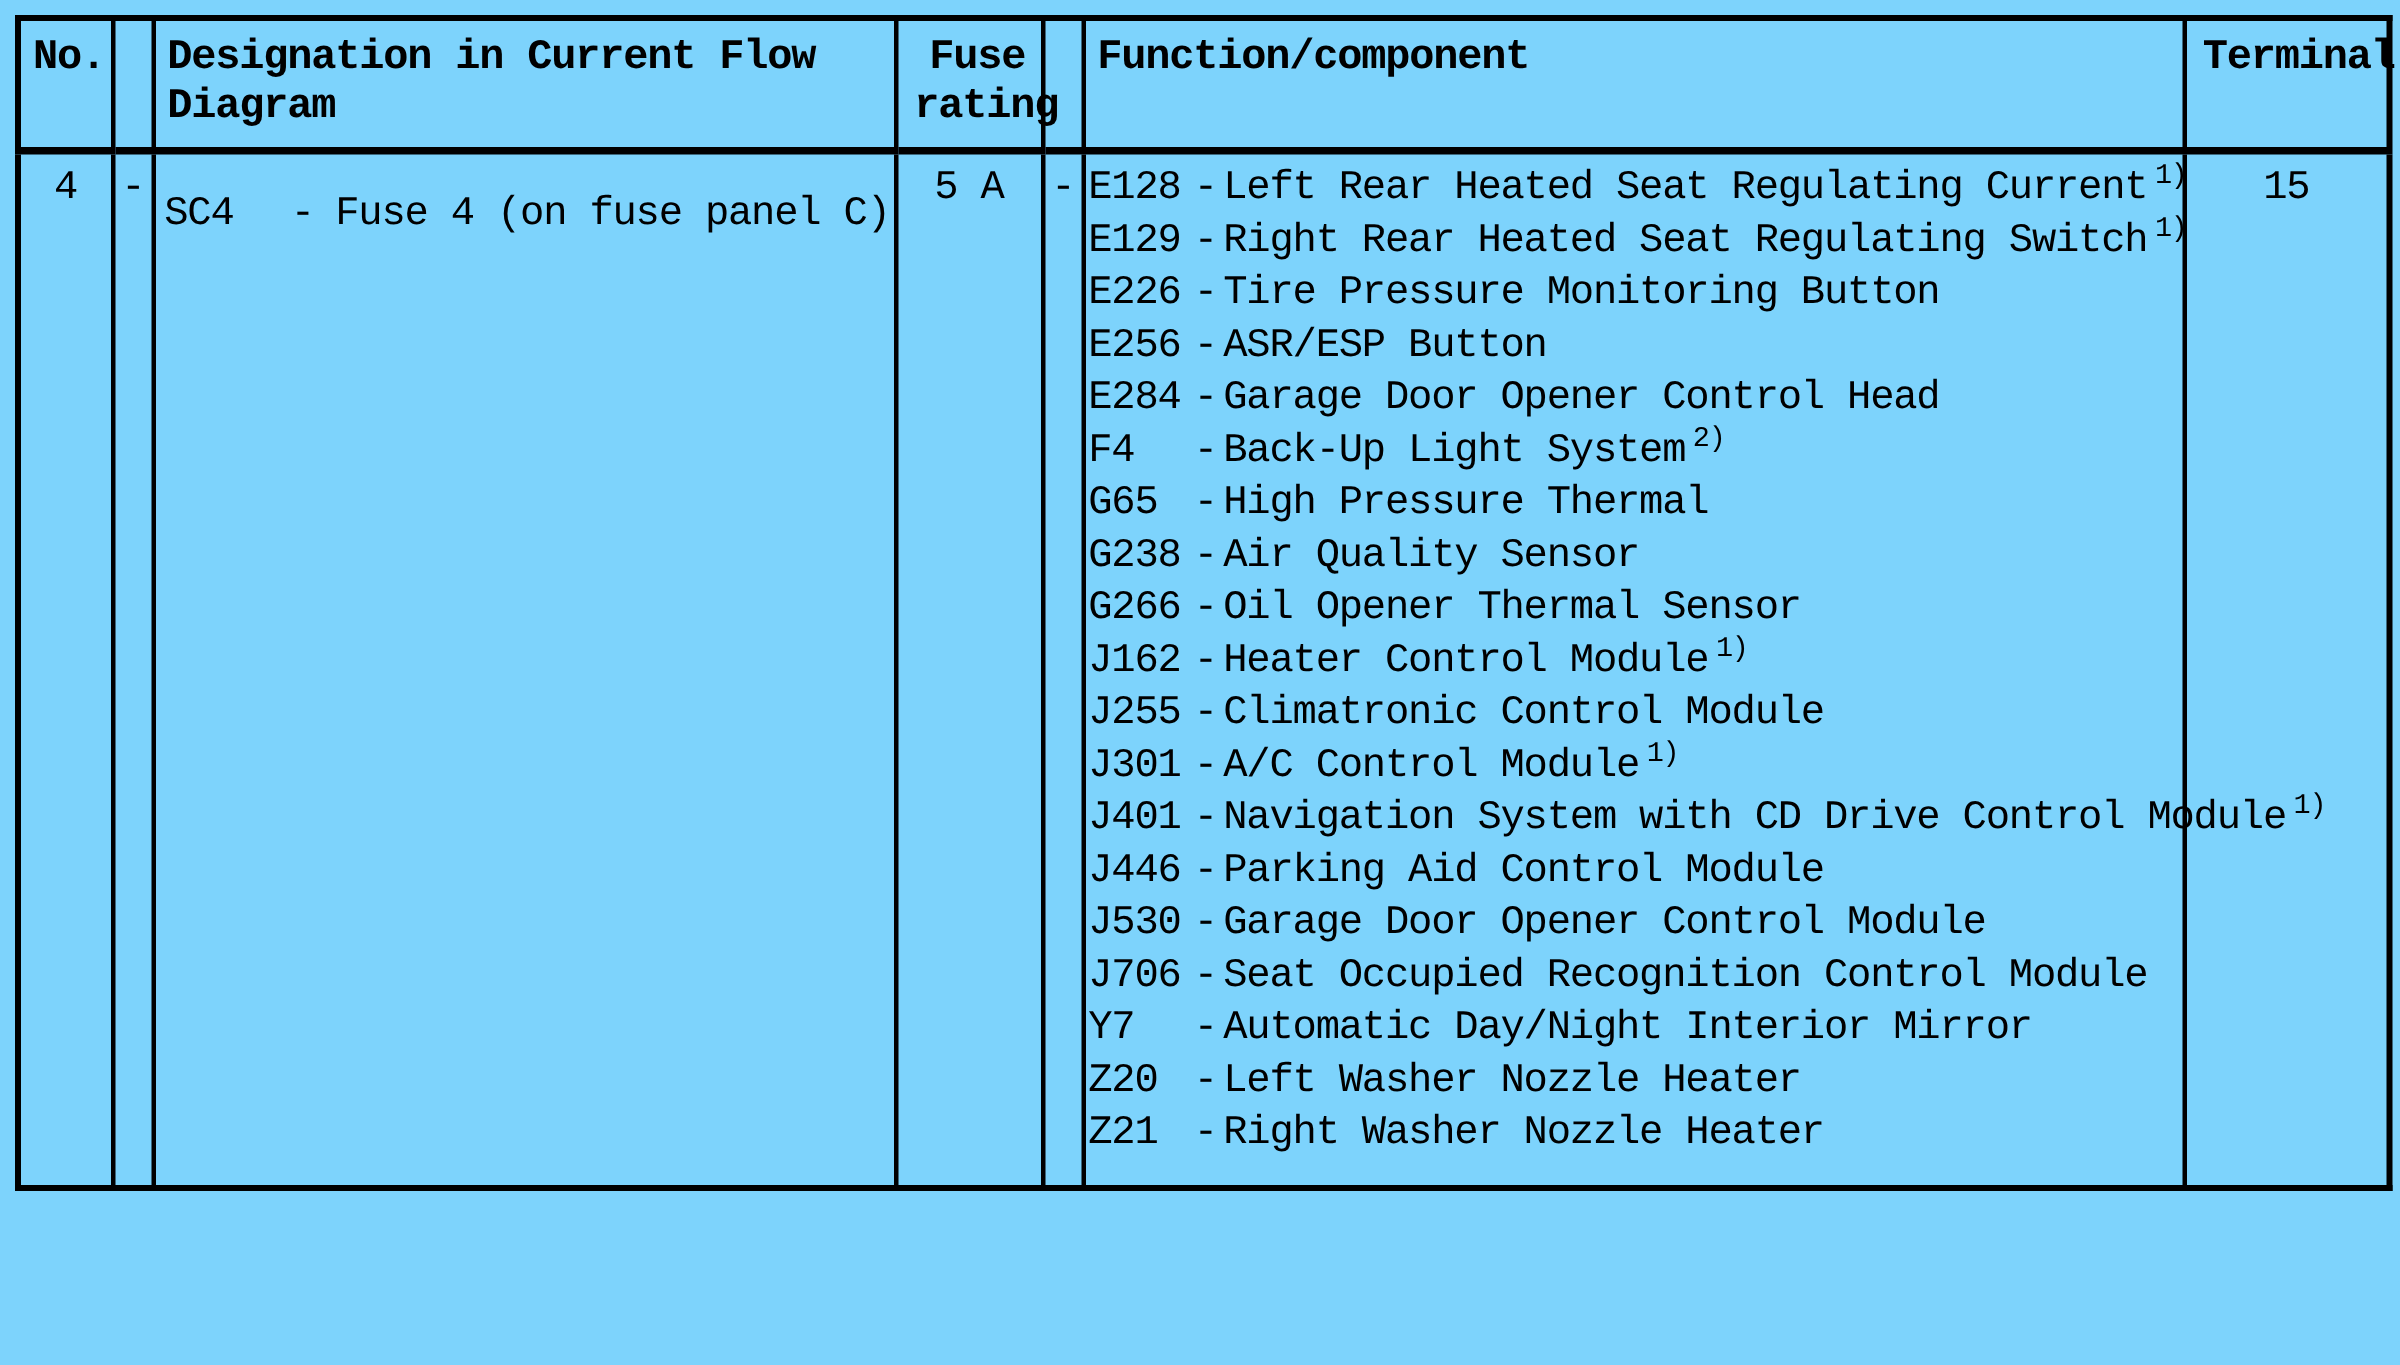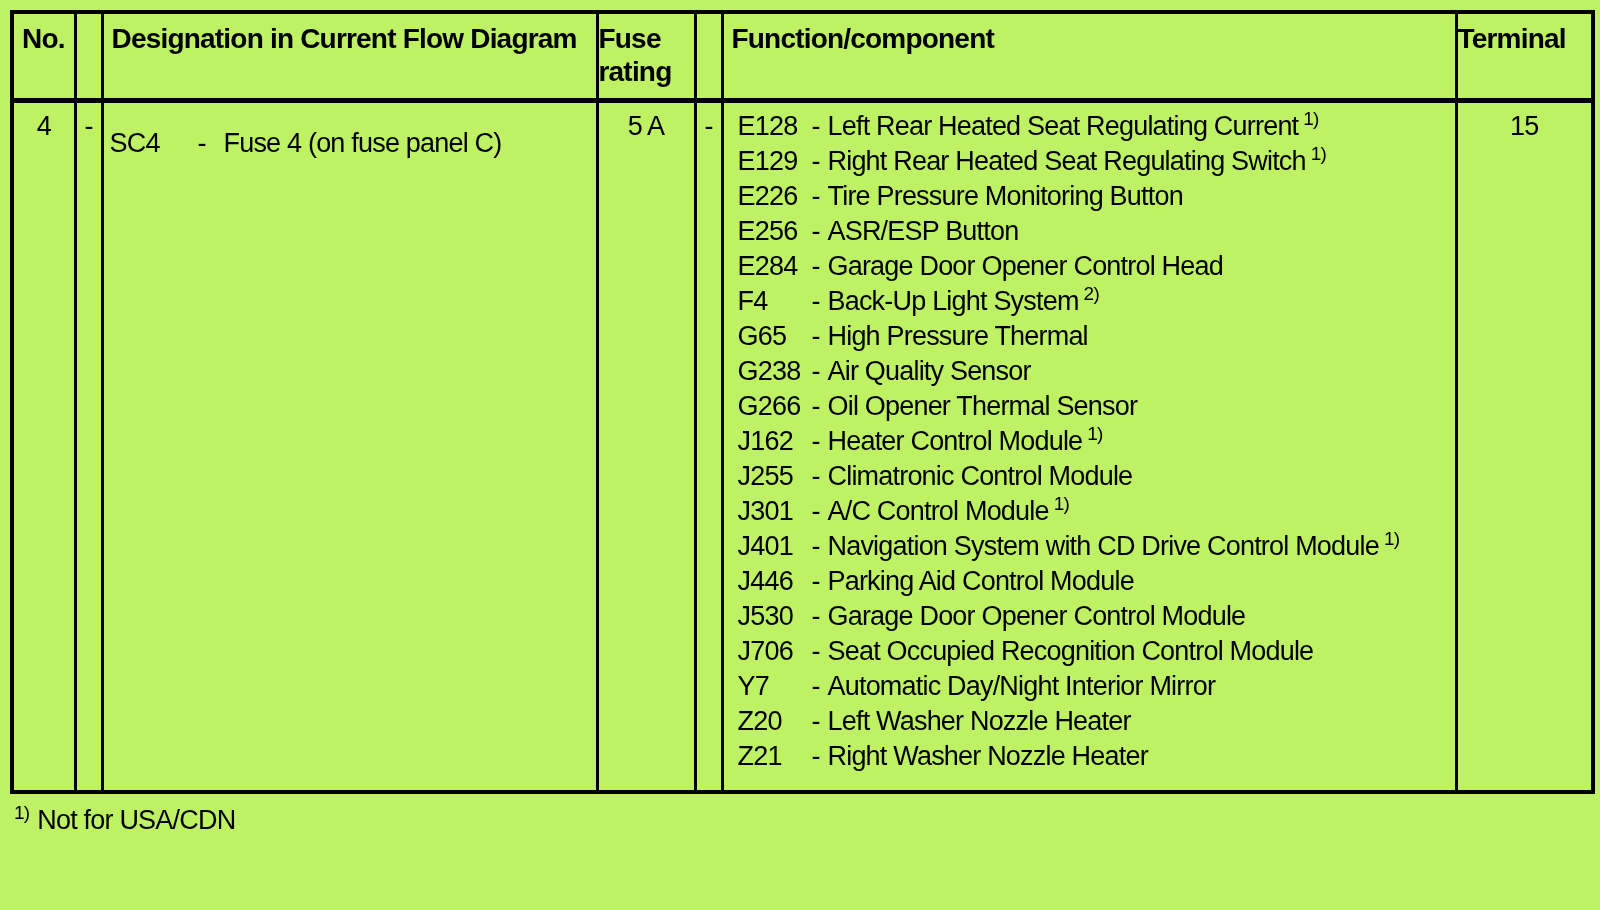--- a/index.html
+++ b/index.html
@@ -1,23 +1,23 @@
 <!DOCTYPE html>
 <html><head>
 <meta charset="utf-8">
 <style>
   * { box-sizing: border-box; margin: 0; padding: 0; }
   html, body { background: #ffffff; }
   .page {
     position: relative;
     width: 1600px;
     height: 910px;
-    background: #bef264;
+    background: #7dd3fc;
     color: #000000;
-    font-family: Liberation Sans, sans-serif;
+    font-family: Liberation Mono, monospace;
     letter-spacing: -0.8px;
     overflow: hidden;
   }
 
   table.fuse-table {
     position: absolute;
     left: 10px;
     top: 10px;
     width: 1583px;
     border-collapse: collapse;
@@ -40,32 +40,32 @@
   thead tr { height: 88px; }
   tbody tr { height: 692px; }
 
   thead th {
     font-size: 28px;
     line-height: 33px;
     font-weight: bold;
     text-align: left;
     padding: 8px 4px 0 8px;
   }
-  th.center { padding-left: 0; padding-right: 0; }
+  th.center { text-align: center; padding-left: 11px; padding-right: 0; }
 
   tbody td {
     font-size: 27px;
     line-height: 35px;
     font-weight: normal;
     padding: 6px 2px 0 2px;
   }
   td.center { text-align: center; }
 
   .cell-desig { padding-left: 6px; }
-  .cell-func  { padding-left: 14px; }
+  .cell-func  { padding-left: 2px; }
 
   .pair { display: flex; align-items: baseline; }
   .p-code { display: inline-block; width: 70px; flex: 0 0 70px; margin-top: 17px; }
   .p-dash { display: inline-block; width: 44px; flex: 0 0 44px; text-align: center; }
   .p-text { flex: 1; }
 
   .comp { display: flex; align-items: baseline; }
   .c-code { display: inline-block; width: 66px; flex: 0 0 66px; }
   .c-dash { display: inline-block; width: 24px; flex: 0 0 24px; text-align: center; }
   .c-text { flex: 1; white-space: nowrap; }
@@ -256,19 +256,16 @@
               </div>
             </div>
         </td>
         <td class="center">15</td>
       </tr>
     </tbody>
   </table>
 
   <div class="footnotes">
 
-      <div class="footnote">
-        <span class="fn-sup">1)</span><span>Not for USA/CDN</span>
-      </div>
 
     </div>
 
 </div>
 
 </body></html>

